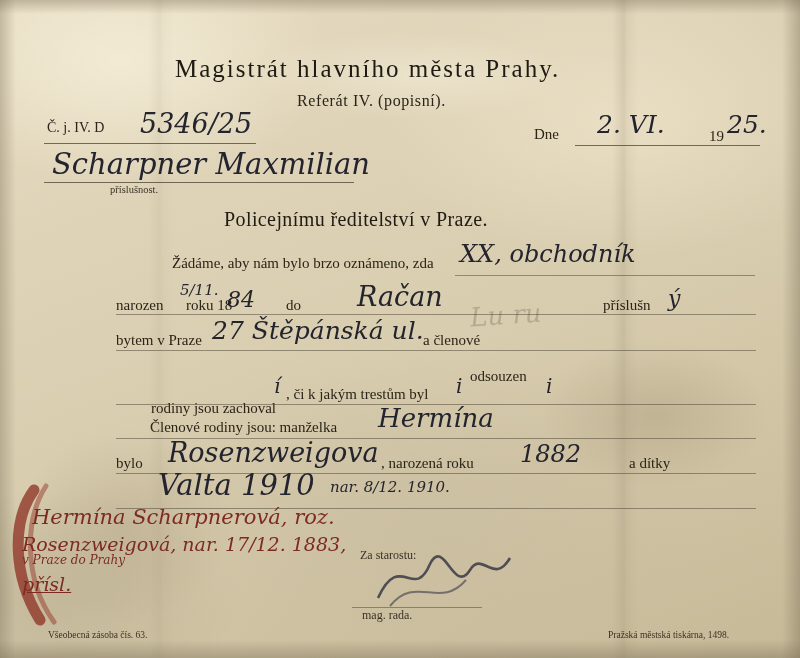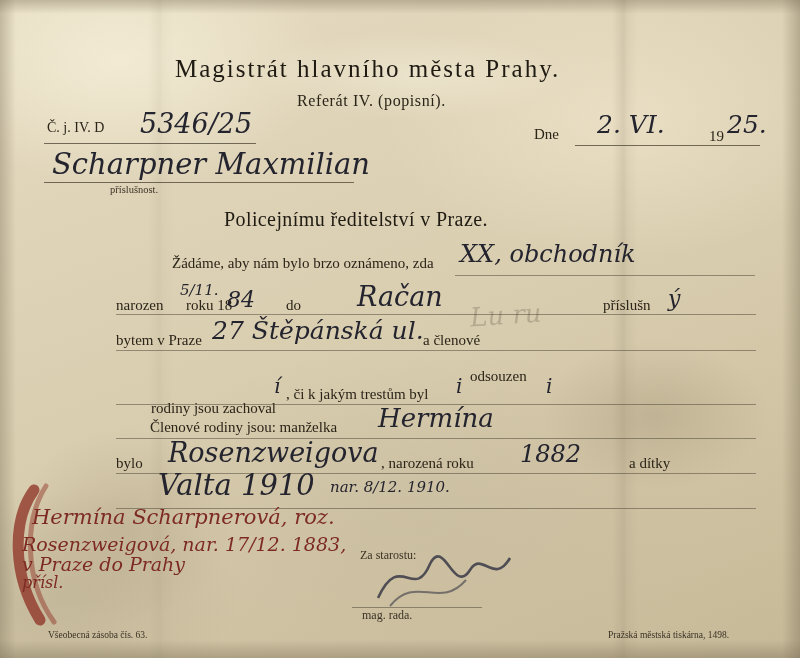--- a/index.html
+++ b/index.html
@@ -192,22 +192,22 @@
   <div class="hw ink-dark" style="left:330px;top:478px;font-size:15px;">nar. 8/12. 1910.</div>
   <div class="rule thin" style="left:116px;top:508px;width:640px;"></div>
 
   <svg class="crayon" width="110" height="150" style="left:6px;top:480px;">
     <path d="M28,10 C6,40 6,95 34,140" stroke="#8d2f22" stroke-width="11" fill="none" opacity="0.75" stroke-linecap="round"></path>
     <path d="M40,6 C18,40 18,100 48,142" stroke="#8d2f22" stroke-width="5" fill="none" opacity="0.45" stroke-linecap="round"></path>
   </svg>
 
   <div class="hw red" style="left:32px;top:505px;font-size:21px;">Hermína Scharpnerová, roz.</div>
   <div class="hw red" style="left:22px;top:533px;font-size:19px;">Rosenzweigová, nar. 17/12. 1883,</div>
-  <div class="hw red" style="left:22px;top:553px;font-size:19px;">v Praze  do Prahy</div>
-  <div class="hw red" style="left:22px;top:573px;font-size:16px;">přísl.</div>
+  <div class="hw red" style="left:22px;top:553px;font-size:12px;">v Praze  do Prahy</div>
+  <div class="hw red" style="left:22px;top:573px;font-size:19px;text-decoration:underline;">přísl.</div>
 
   <div class="p small" style="left:360px;top:548px;font-size:12px;">Za starostu:</div>
   <svg class="crayon" width="150" height="80" style="left:370px;top:540px;">
     <path d="M8,58 C30,10 44,62 60,24 C74,-4 84,56 100,30 C112,10 124,46 140,18" stroke="#3a3a46" stroke-width="2.6" fill="none" opacity="0.85"></path>
     <path d="M20,66 C46,34 70,70 96,40" stroke="#3a3a46" stroke-width="2" fill="none" opacity="0.6"></path>
   </svg>
   <div class="rule thin" style="left:352px;top:607px;width:130px;"></div>
   <div class="p small" style="left:362px;top:608px;font-size:12px;">mag. rada.</div>
 
   <div class="p tiny" style="left:48px;top:630px;">Všeobecná zásoba čís. 63.</div>

